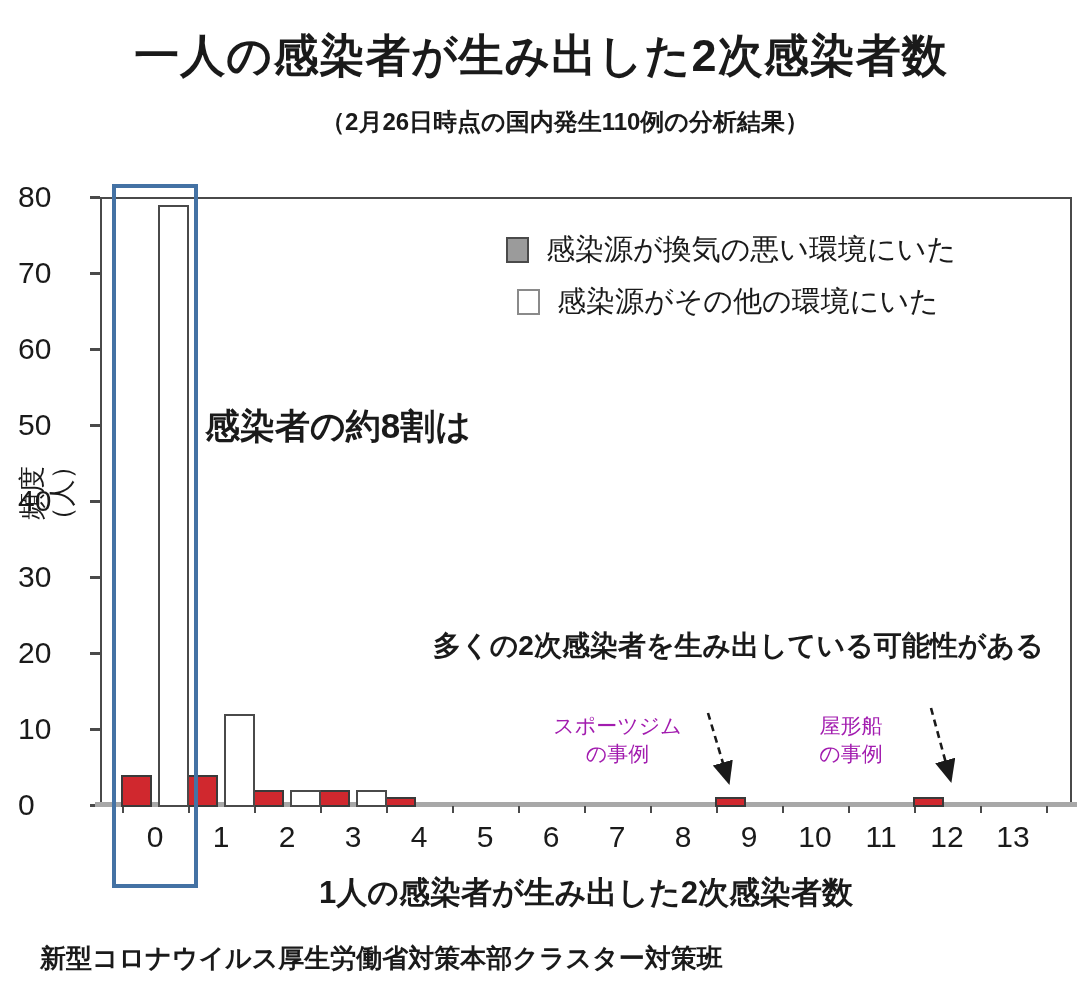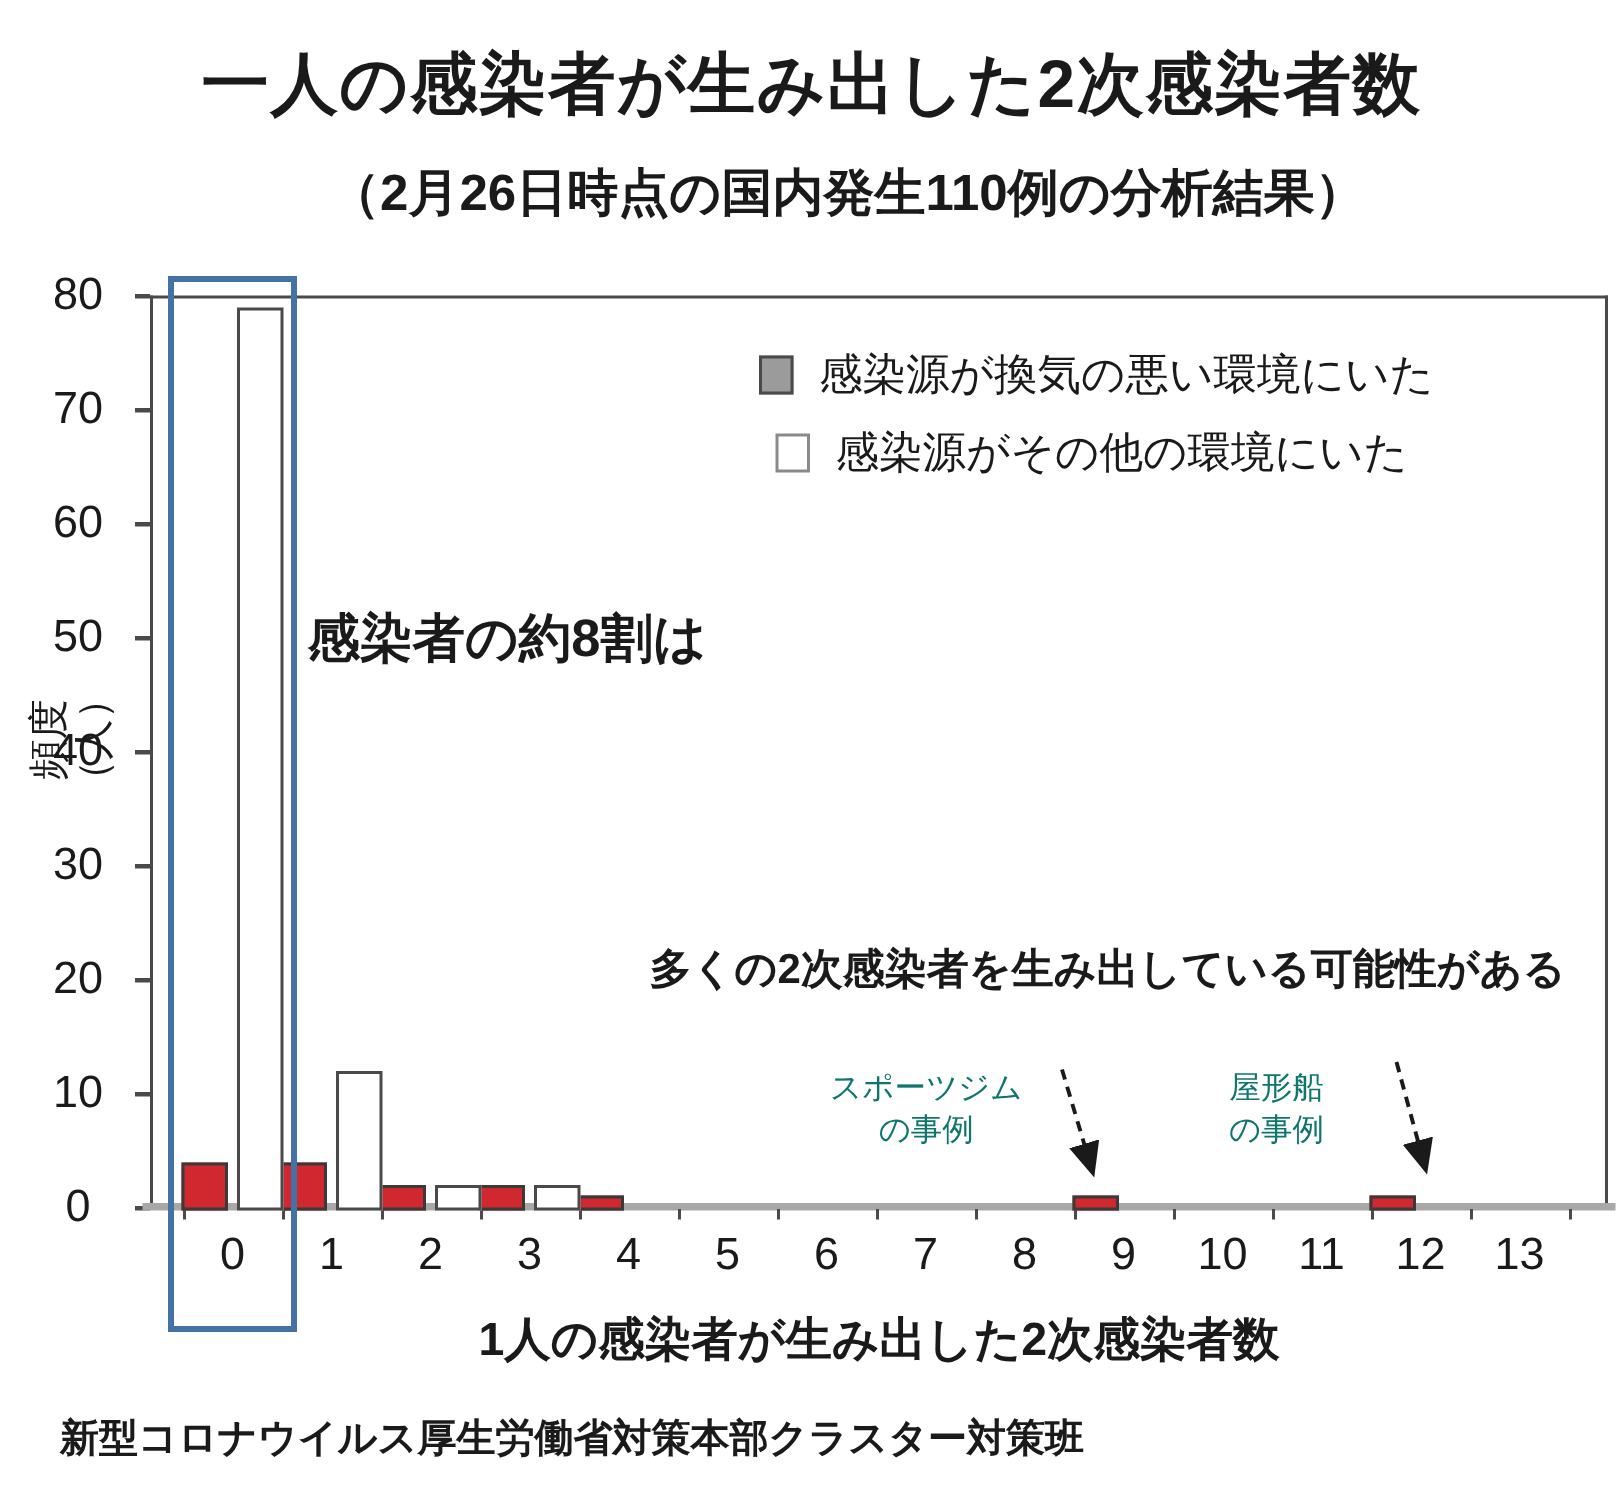--- a/index.html
+++ b/index.html
@@ -11,39 +11,39 @@
     font-family:"Liberation Sans","DejaVu Sans",sans-serif;
     color:#1a1a1a;
     overflow:hidden;
   }
   .title{
     position:absolute;left:0;right:0;top:26px;
     text-align:center;font-size:45px;font-weight:bold;letter-spacing:1px;
   }
   .subtitle{
     position:absolute;left:0;right:0;top:106px;
-    text-align:center;font-size:34px;font-weight:bold;margin-left:48px;
+    text-align:center;font-size:24px;font-weight:bold;margin-left:48px;
   }
   .plot-frame{
     position:absolute;left:100px;top:197px;width:972px;height:608px;
     border-top:2px solid #4a4a4a;
     border-left:2px solid #4a4a4a;
     border-right:2px solid #4a4a4a;
   }
   .axis-baseline{
     position:absolute;left:95px;top:802px;width:982px;height:5px;
     background:#a8a8a8;z-index:1;
   }
   .bar{position:absolute;z-index:2;}
   .bar.filled{background:#d0282e;border:2px solid #3a3a3a;}
   .bar.open{background:#ffffff;border:2px solid #4a4a4a;}
   .ytick{position:absolute;width:10px;height:3px;background:#4a4a4a;left:90px;}
   .xtick{position:absolute;width:2px;height:7px;background:#4a4a4a;top:806px;z-index:2;}
   .ylabel{
-    position:absolute;left:18px;width:68px;text-align:center;
+    position:absolute;left:18px;width:68px;text-align:left;
     font-size:30px;line-height:34px;
   }
   .xlabel{
     position:absolute;width:66px;text-align:center;top:820px;
     font-size:30px;line-height:34px;
   }
   .y-axis-title{
     position:absolute;left:-28px;top:478px;width:120px;height:30px;
     transform:rotate(-90deg);
     font-size:27px;text-align:center;line-height:30px;
@@ -72,21 +72,21 @@
   .ann-vent-1{
     position:absolute;left:472px;top:588px;
     font-size:27px;font-weight:bold;white-space:nowrap;z-index:3;
   }
   .ann-vent-2{
     position:absolute;left:433px;top:627px;
     font-size:28px;font-weight:bold;white-space:nowrap;z-index:3;
   }
   .case-label{
     position:absolute;text-align:center;
-    font-size:21px;line-height:28px;color:#0f766e;z-index:3;white-space:nowrap;
+    font-size:21px;line-height:28px;color:#a21caf;z-index:3;white-space:nowrap;
   }
   .case-label.gym{left:550px;top:712px;width:135px;}
   .case-label.boat{left:795px;top:712px;width:112px;}
   .arrow-layer{position:absolute;left:0;top:0;width:1082px;height:995px;z-index:6;pointer-events:none;}
   .source{
     position:absolute;left:40px;top:941px;
     font-size:26px;font-weight:bold;white-space:nowrap;
   }
 </style>
 </head>

